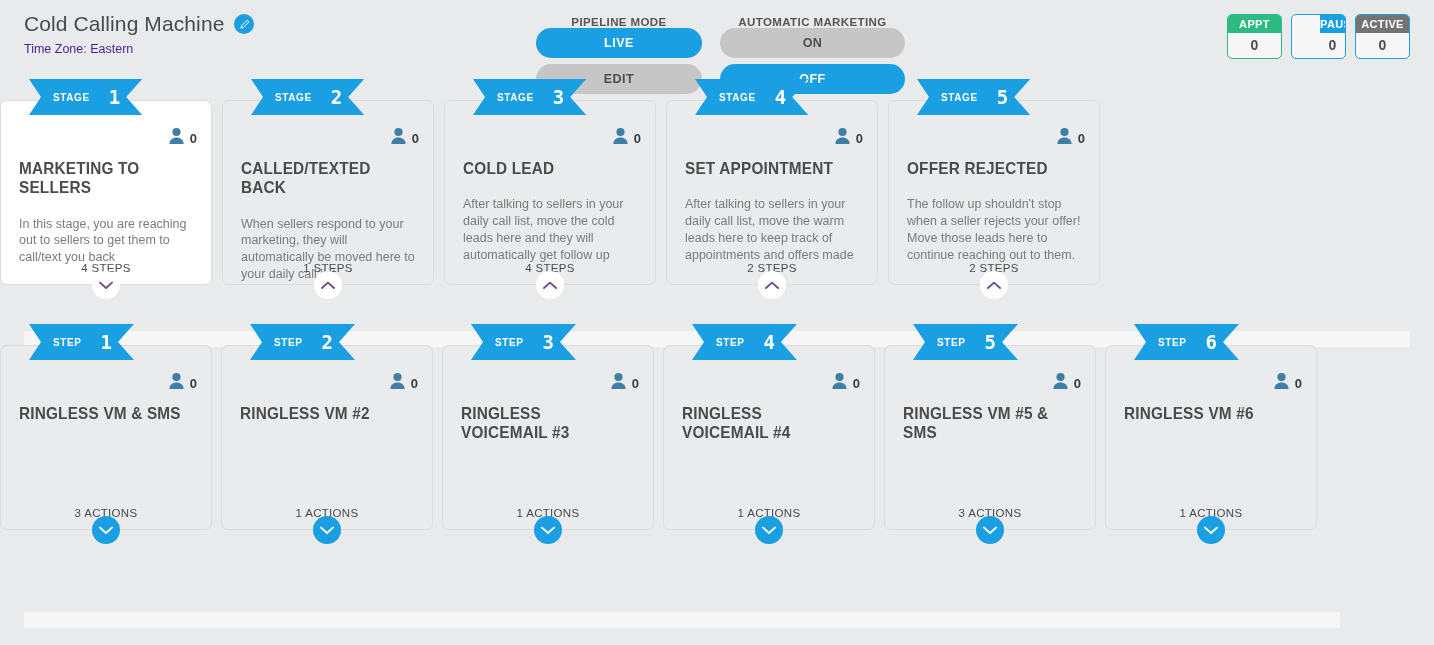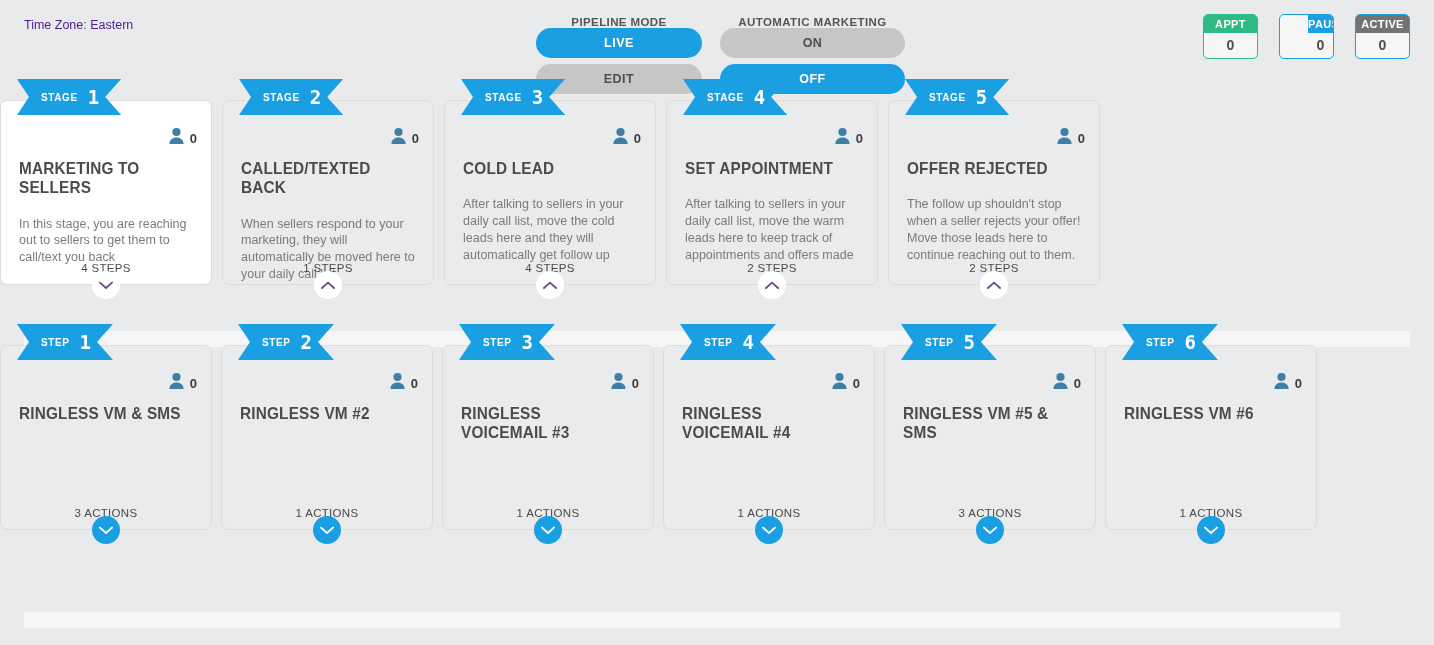--- a/index.html
+++ b/index.html
@@ -38,21 +38,21 @@
   .toggle-row { display: flex; gap: 6px; justify-content: center; flex-direction: column; }
   .toggle-btn {
     border: none; border-radius: 16px; height: 30px; min-width: 74px;
     font-size: 12.5px; font-weight: bold; letter-spacing: .5px;
     cursor: pointer; font-family: "Liberation Sans", sans-serif;
   }
   .toggle-btn.on  { background: #1b9fe3; color: #ffffff; }
   .toggle-btn.off { background: #c6c6c6; color: #4e4e4e; }
 
   
-  .badges { position: absolute; right: 24px; top: 14px; display: flex; gap: 21px; }
+  .badges { position: absolute; right: 24px; top: 14px; display: flex; gap: 9px; }
   .badge {
     width: 55px; border-radius: 5px; overflow: hidden;
     background: #f6f6f6; text-align: center;
   }
   .badge-top {
     font-size: 11px; font-weight: bold; color: #fff;
     padding: 3px 0 3px; letter-spacing: .4px;
   }
   .badge-val { font-size: 14px; font-weight: bold; color: #4a4a4a; padding: 4px 0 5px; }
   .badge.appt   { border: 1px solid #2dbb83; }
@@ -72,23 +72,23 @@
     position: relative; width: 212px; border-radius: 7px;
     border: 1px solid #dcdcdc; background: #e9ebec;
     padding: 36px 18px 0 18px;
   }
   .card.active-card { background: #ffffff; }
   .card.stage-card { height: 185px; }
   .card.step-card  { height: 185px; }
 
   
   .ribbon {
-    position: absolute; left: 16px; top: -22px;
+    position: absolute; left: 28px; top: -22px;
     height: 36px; min-width: 84px; background: #1b9fe3;
-    display: flex; align-items: center; gap: 10px;
+    display: flex; align-items: center; gap: 19px;
     padding: 0 22px 0 24px; color: #fff;
     clip-path: polygon(0 0, 100% 0, calc(100% - 16px) 50%, 100% 100%, 0 100%, 12px 50%);
   }
   .ribbon-label { font-size: 10px; font-weight: bold; letter-spacing: .6px; }
   .ribbon-num {
     font-size: 19px; font-weight: bold; line-height: 1;
     font-family: "DejaVu Sans Mono", monospace;
   }
 
   
@@ -128,20 +128,28 @@
   .sep.top    { left: 24px; top: 331px; width: 1386px; }
   .sep.bottom { left: 24px; top: 612px; width: 1316px; }
 </style>
 </head>
 <body>
 
 <div class="page">
 
   <div class="header">
     <div class="title-block">
+      <div class="title-row">
+        <div class="page-title">Cold Calling Machine</div>
+        <button class="edit-btn">
+          <svg width="11" height="11" viewBox="0 0 16 16" aria-hidden="true">
+            <path d="M11.6 1.8l2.6 2.6-8.1 8.1-3.3.7.7-3.3z" fill="none" stroke="#ffffff" stroke-width="1.4"></path>
+          </svg>
+        </button>
+      </div>
       <div class="timezone">Time Zone: Eastern</div>
     </div>
 
     <div class="toggle-group pipeline">
       <div class="toggle-label">PIPELINE MODE</div>
       <div class="toggle-row">
         <button class="toggle-btn on">LIVE</button>
         <button class="toggle-btn off">EDIT</button>
       </div>
     </div>

